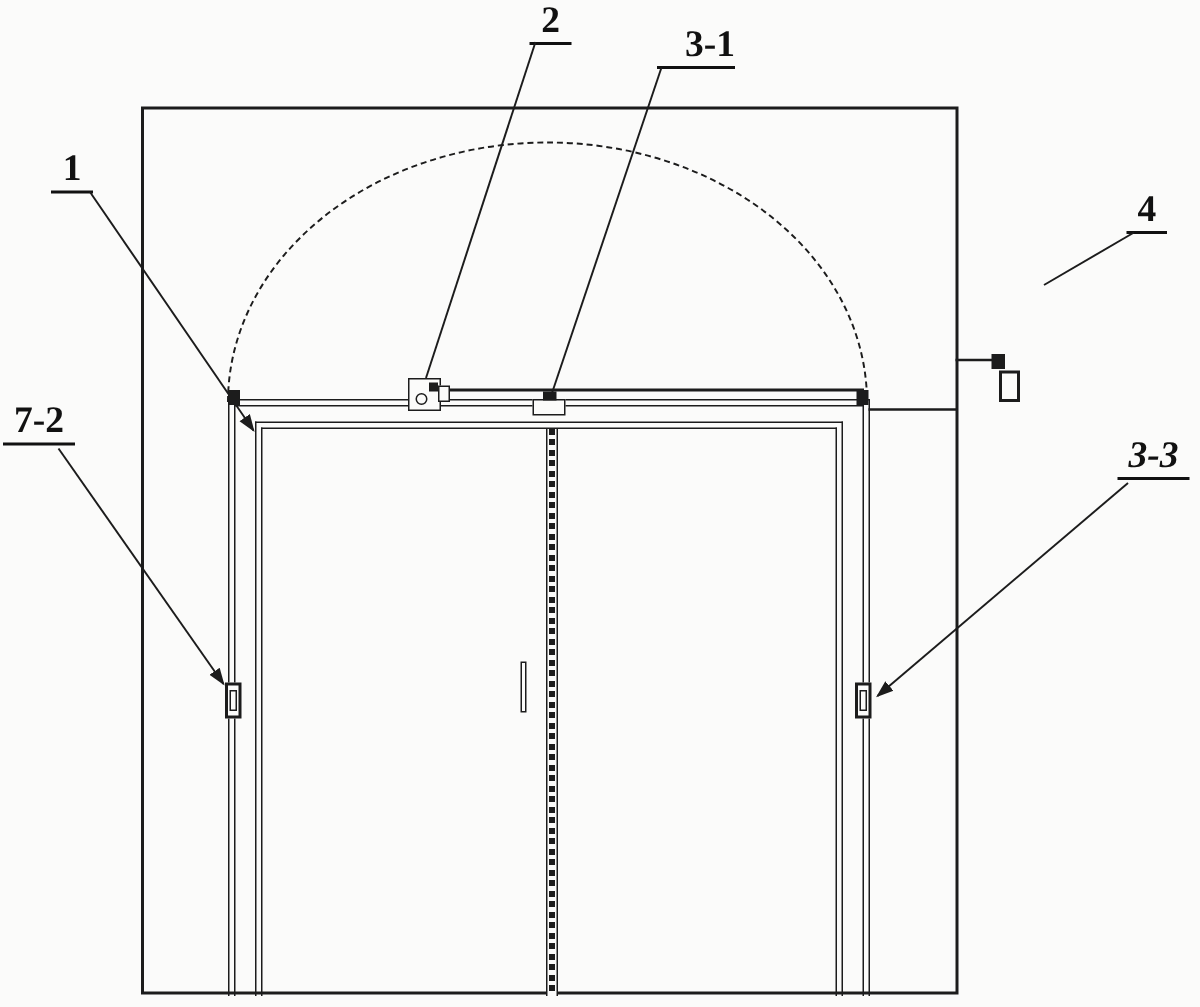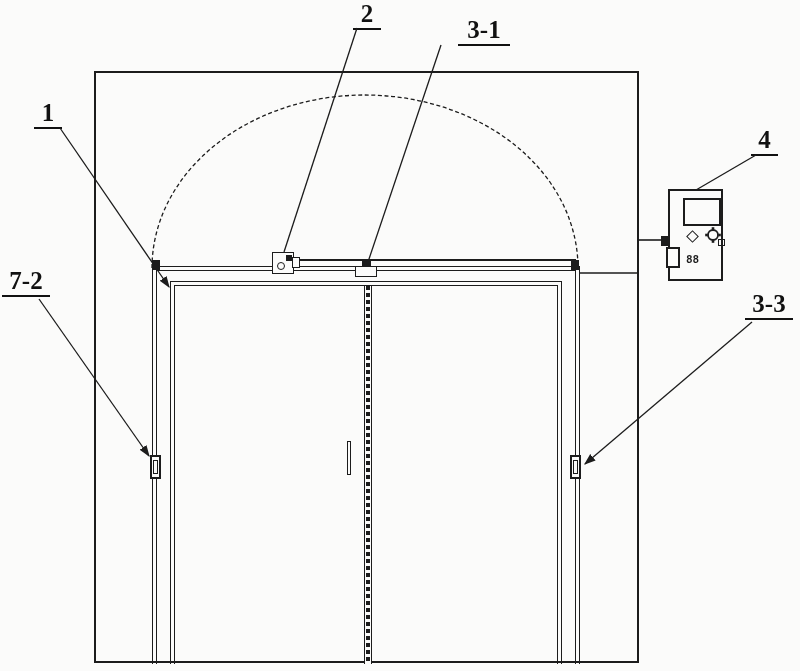--- a/index.html
+++ b/index.html
@@ -54,33 +54,20 @@
   <div class="abs topbox" style="left:362px;top:261px;width:9px;height:6px;background:#1c1c1c;"></div>
 
   <div class="abs topbox" style="left:150px;top:455px;width:11px;height:24px;border:2px solid #1c1c1c;background:#fbfbfa;">
     <div style="position:absolute;left:1px;right:1px;top:3px;bottom:3px;border:1px solid #1c1c1c;"></div>
   </div>
 
   <div class="abs topbox" style="left:570px;top:455px;width:11px;height:24px;border:2px solid #1c1c1c;background:#fbfbfa;">
     <div style="position:absolute;left:1px;right:1px;top:3px;bottom:3px;border:1px solid #1c1c1c;"></div>
   </div>
 
-  <div class="abs topbox" style="left:668px;top:189px;width:55px;height:92px;border:2px solid #1c1c1c;background:#fbfbfa;">
-    <div style="position:absolute;left:13px;top:7px;width:34px;height:24px;border:2px solid #1c1c1c;"></div>
-    <span class="diamond" style="position:absolute;left:18px;top:41px;width:7px;height:7px;"></span>
-    <svg style="position:absolute;left:34px;top:35px;" width="18" height="18" viewBox="0 0 18 18">
-      <circle cx="9" cy="9" r="5" fill="none" stroke="#1c1c1c" stroke-width="1.8"></circle>
-      <rect x="7.7" y="1.2" width="2.6" height="2.6" fill="#1c1c1c"></rect>
-      <rect x="7.7" y="14.2" width="2.6" height="2.6" fill="#1c1c1c"></rect>
-      <rect x="1.2" y="7.7" width="2.6" height="2.6" fill="#1c1c1c"></rect>
-      <rect x="14.2" y="7.7" width="2.6" height="2.6" fill="#1c1c1c"></rect>
-    </svg>
-    <span style="position:absolute;left:48px;top:48px;width:5px;height:5px;border:1px solid #1c1c1c;"></span>
-    <span class="counter" style="left:16px;top:62px;">88</span>
-  </div>
   <div class="abs topbox" style="left:666px;top:247px;width:14px;height:21px;border:2px solid #1c1c1c;background:#fbfbfa;z-index:11;"></div>
   <div class="abs" style="left:661px;top:236px;width:9px;height:10px;background:#1c1c1c;z-index:11;"></div>
 
   <svg class="overlay" viewBox="0 0 800 671">
     <defs>
       <marker id="arrow" markerWidth="9" markerHeight="8" refX="8" refY="4" orient="auto">
         <path d="M0,0.8 L9,4 L0,7.2 z" fill="#1c1c1c"></path>
       </marker>
     </defs>
 
@@ -92,18 +79,18 @@
     <line x1="60" y1="128" x2="169" y2="287" stroke="#1c1c1c" stroke-width="1.3" marker-end="url(#arrow)"></line>
     <line x1="357" y1="28" x2="284" y2="252" stroke="#1c1c1c" stroke-width="1.3"></line>
     <line x1="441" y1="45" x2="368" y2="262" stroke="#1c1c1c" stroke-width="1.3"></line>
     <line x1="39" y1="299" x2="149" y2="456" stroke="#1c1c1c" stroke-width="1.3" marker-end="url(#arrow)"></line>
     <line x1="752" y1="322" x2="585" y2="464" stroke="#1c1c1c" stroke-width="1.3" marker-end="url(#arrow)"></line>
     <line x1="756" y1="155" x2="696" y2="190" stroke="#1c1c1c" stroke-width="1.3"></line>
   </svg>
 
   <div class="callout" style="left:34px;top:100px;width:28px;">1</div>
   <div class="callout" style="left:353px;top:1px;width:28px;">2</div>
-  <div class="callout" style="left:458px;top:17px;width:52px;">3-1</div>
+  <div class="callout" style="left:438px;top:17px;width:52px;text-align:right;">3-1</div>
   <div class="callout" style="left:2px;top:268px;width:48px;">7-2</div>
-  <div class="callout" style="left:745px;top:291px;width:48px;">3-3</div>
+  <div class="callout" style="left:745px;top:291px;width:48px;font-style:italic;">3-3</div>
   <div class="callout" style="left:751px;top:127px;width:27px;">4</div>
 
 </div>
 
 </body></html>

